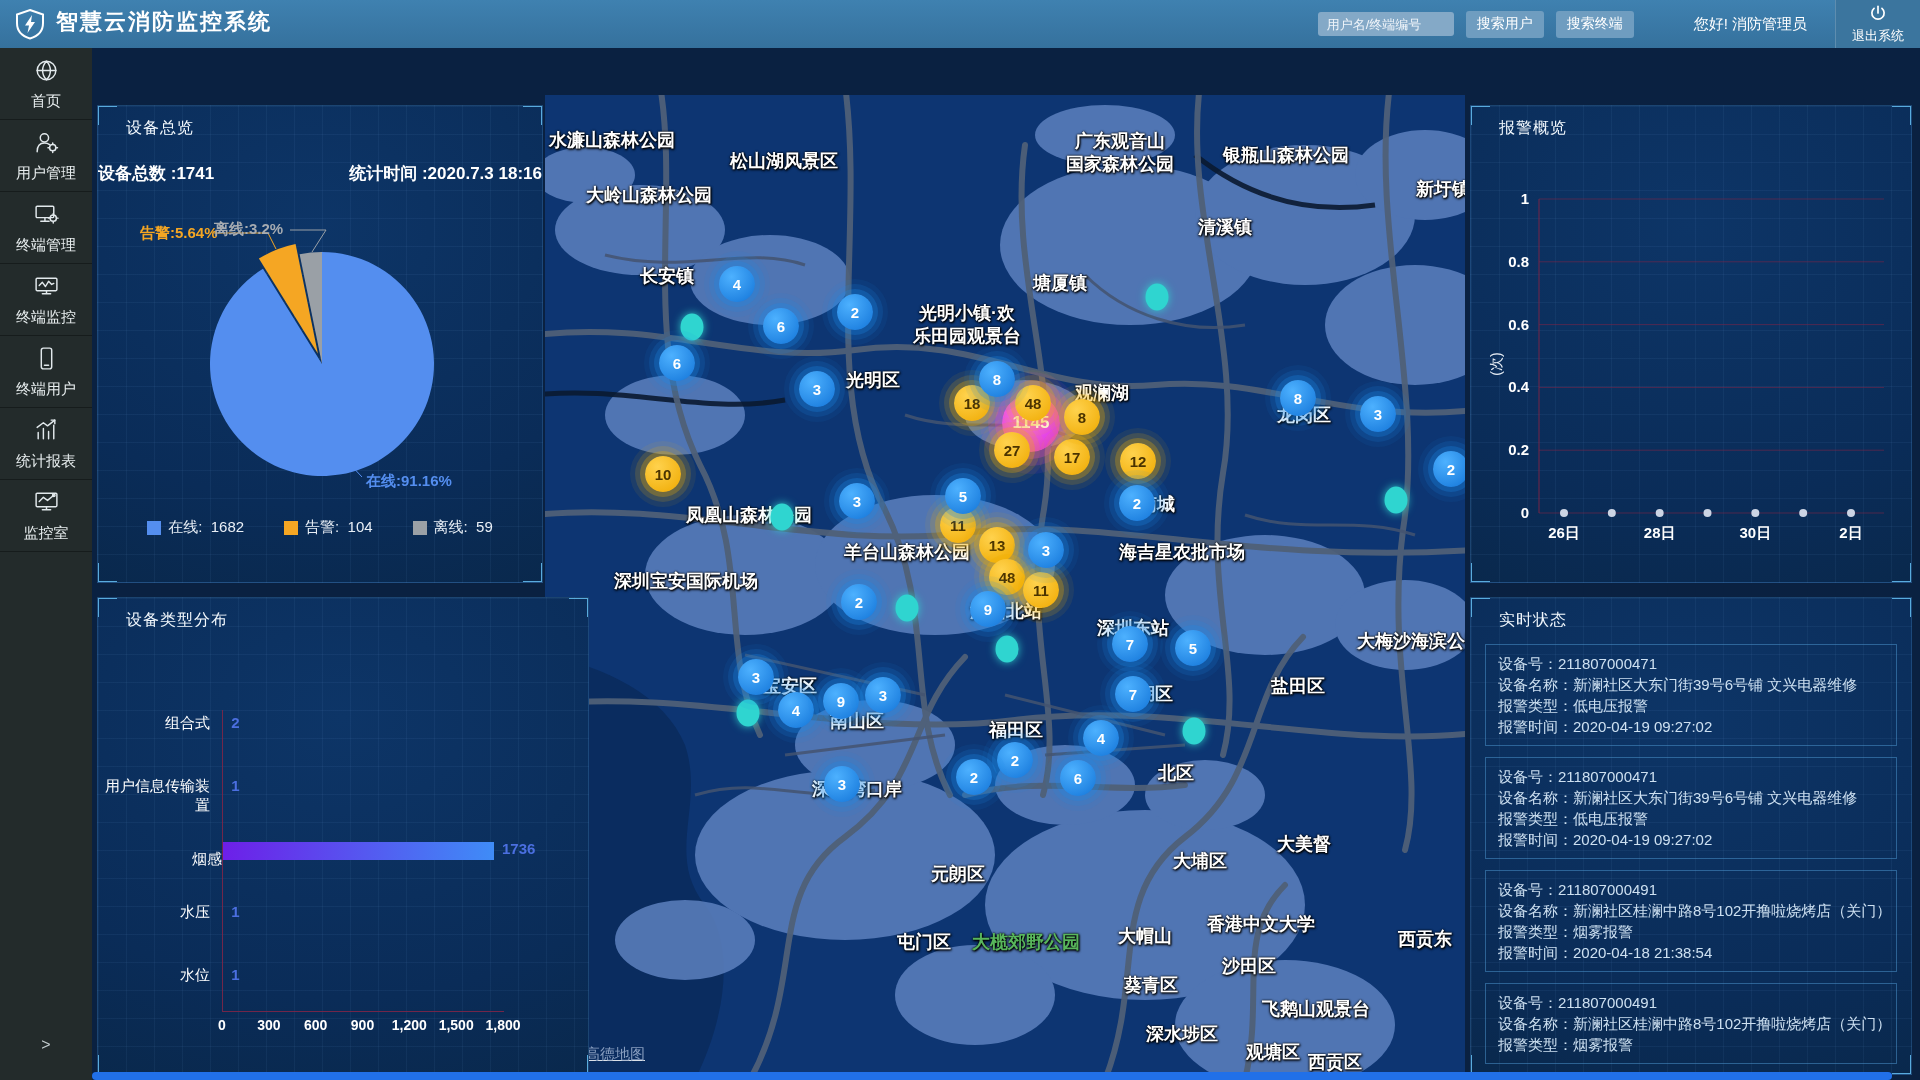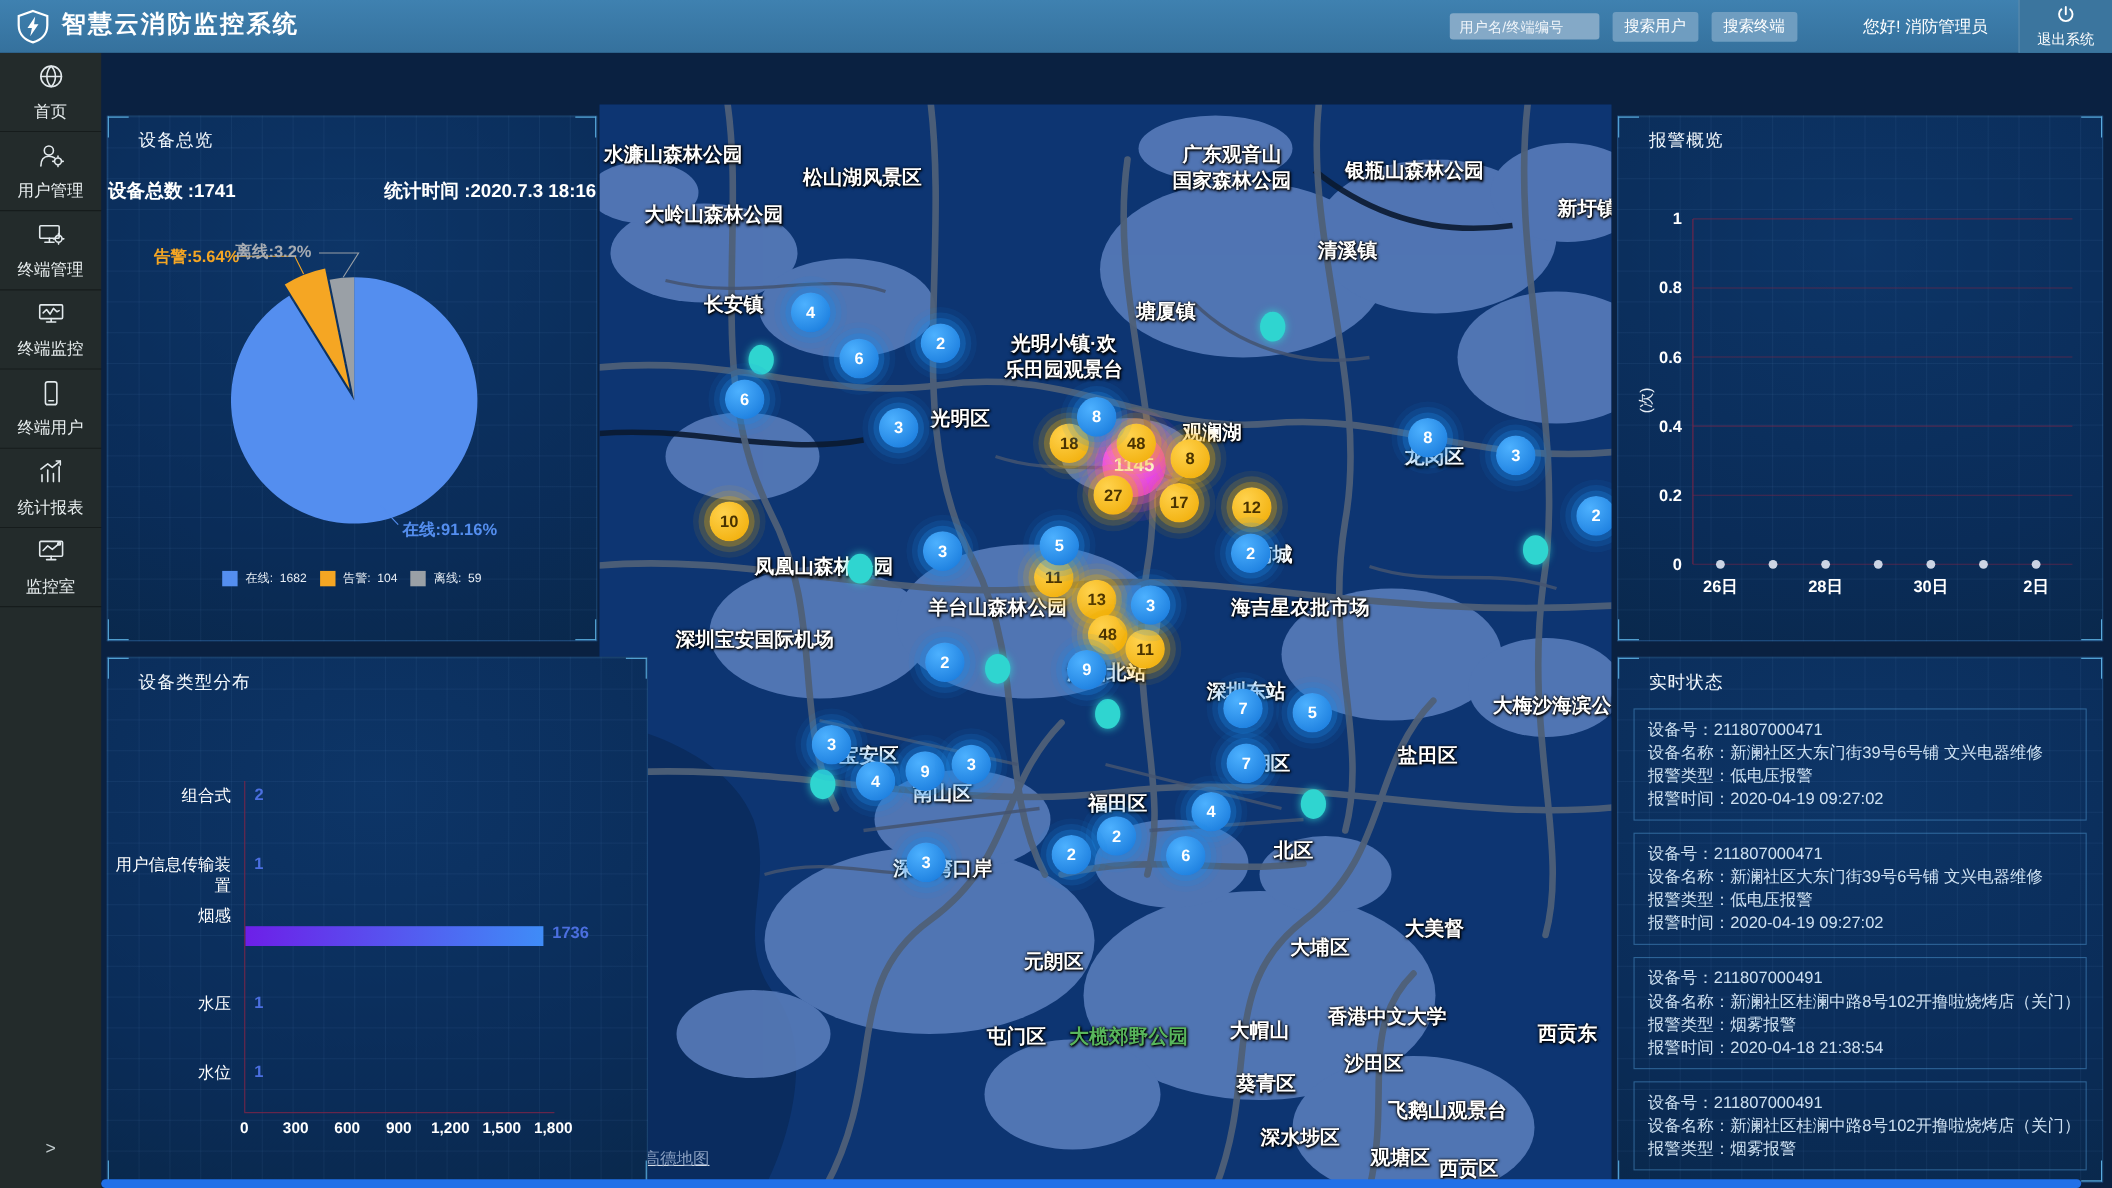--- a/index.html
+++ b/index.html
@@ -46,22 +46,22 @@
   .bk.bl{left:-1px;bottom:-1px;border-bottom-width:2px;border-left-width:2px;}
   .bk.br{right:-1px;bottom:-1px;border-bottom-width:2px;border-right-width:2px;}
   #panel-overview{left:97px;top:105px;width:446px;height:478px;}
   #panel-types{left:97px;top:597px;width:492px;height:478px;}
   #panel-alarm{left:1470px;top:105px;width:442px;height:478px;}
   #panel-realtime{left:1470px;top:597px;width:442px;height:478px;}
   
   .stats{position:absolute;left:0;right:0;top:56px;display:flex;justify-content:space-between;gap:26px;
     font-size:17px;font-weight:bold;}
   .pie-label{position:absolute;font-size:15px;font-weight:bold;white-space:nowrap;}
-  .legend{position:absolute;left:0;right:0;top:412px;display:flex;justify-content:center;gap:12px;
-    font-size:11px;color:#e9eff6;}
+  .legend{position:absolute;left:0;right:0;top:412px;display:flex;justify-content:center;gap:40px;
+    font-size:15px;color:#e9eff6;}
   .legend .it{display:flex;align-items:center;gap:7px;}
   .legend .sw{width:14px;height:14px;display:inline-block;}
   
   .bar-label{position:absolute;left:0;width:112px;text-align:right;font-size:15px;color:#fff;}
   .bar-rect{position:absolute;height:18px;background:linear-gradient(90deg,#6d1fe8,#3f8cf7);}
   .bar-val{position:absolute;font-size:15px;font-weight:bold;color:#4b6fe0;}
   .axis-v{position:absolute;left:124px;top:112px;width:1px;height:301px;background:rgba(125,38,72,.9);}
   .axis-h{position:absolute;left:124px;top:413px;width:282px;height:1px;background:rgba(125,38,72,.9);}
   .xtick{position:absolute;top:419px;transform:translateX(-50%);font-size:14px;font-weight:bold;color:#fff;}
   
@@ -395,21 +395,21 @@
       <i class="bk bl"></i>
       <i class="bk br"></i>
     <div class="panel-title">设备类型分布</div>
     <div id="bar-rows">
         <div class="bar-label" style="top: 116px;">组合式</div>
         <div class="bar-rect" style="left: 124.5px; top: 118px; width: 0.312222px;"></div>
         <div class="bar-val" style="left: 133.312px; top: 116px;">2</div>
         <div class="bar-label" style="top: 179px;">用户信息传输装置</div>
         <div class="bar-rect" style="left: 124.5px; top: 181px; width: 0.156111px;"></div>
         <div class="bar-val" style="left: 133.156px; top: 179px;">1</div>
-        <div class="bar-label" style="top: 225px;">烟感</div>
+        <div class="bar-label" style="top: 252px; padding-left: 12px;">烟感</div>
         <div class="bar-rect" style="left: 124.5px; top: 244px; width: 271.009px;"></div>
         <div class="bar-val" style="left: 404.009px; top: 242px;">1736</div>
         <div class="bar-label" style="top: 305px;">水压</div>
         <div class="bar-rect" style="left: 124.5px; top: 307px; width: 0.156111px;"></div>
         <div class="bar-val" style="left: 133.156px; top: 305px;">1</div>
         <div class="bar-label" style="top: 368px;">水位</div>
         <div class="bar-rect" style="left: 124.5px; top: 370px; width: 0.156111px;"></div>
         <div class="bar-val" style="left: 133.156px; top: 368px;">1</div>
       </div>
     <div class="axis-v"></div>

